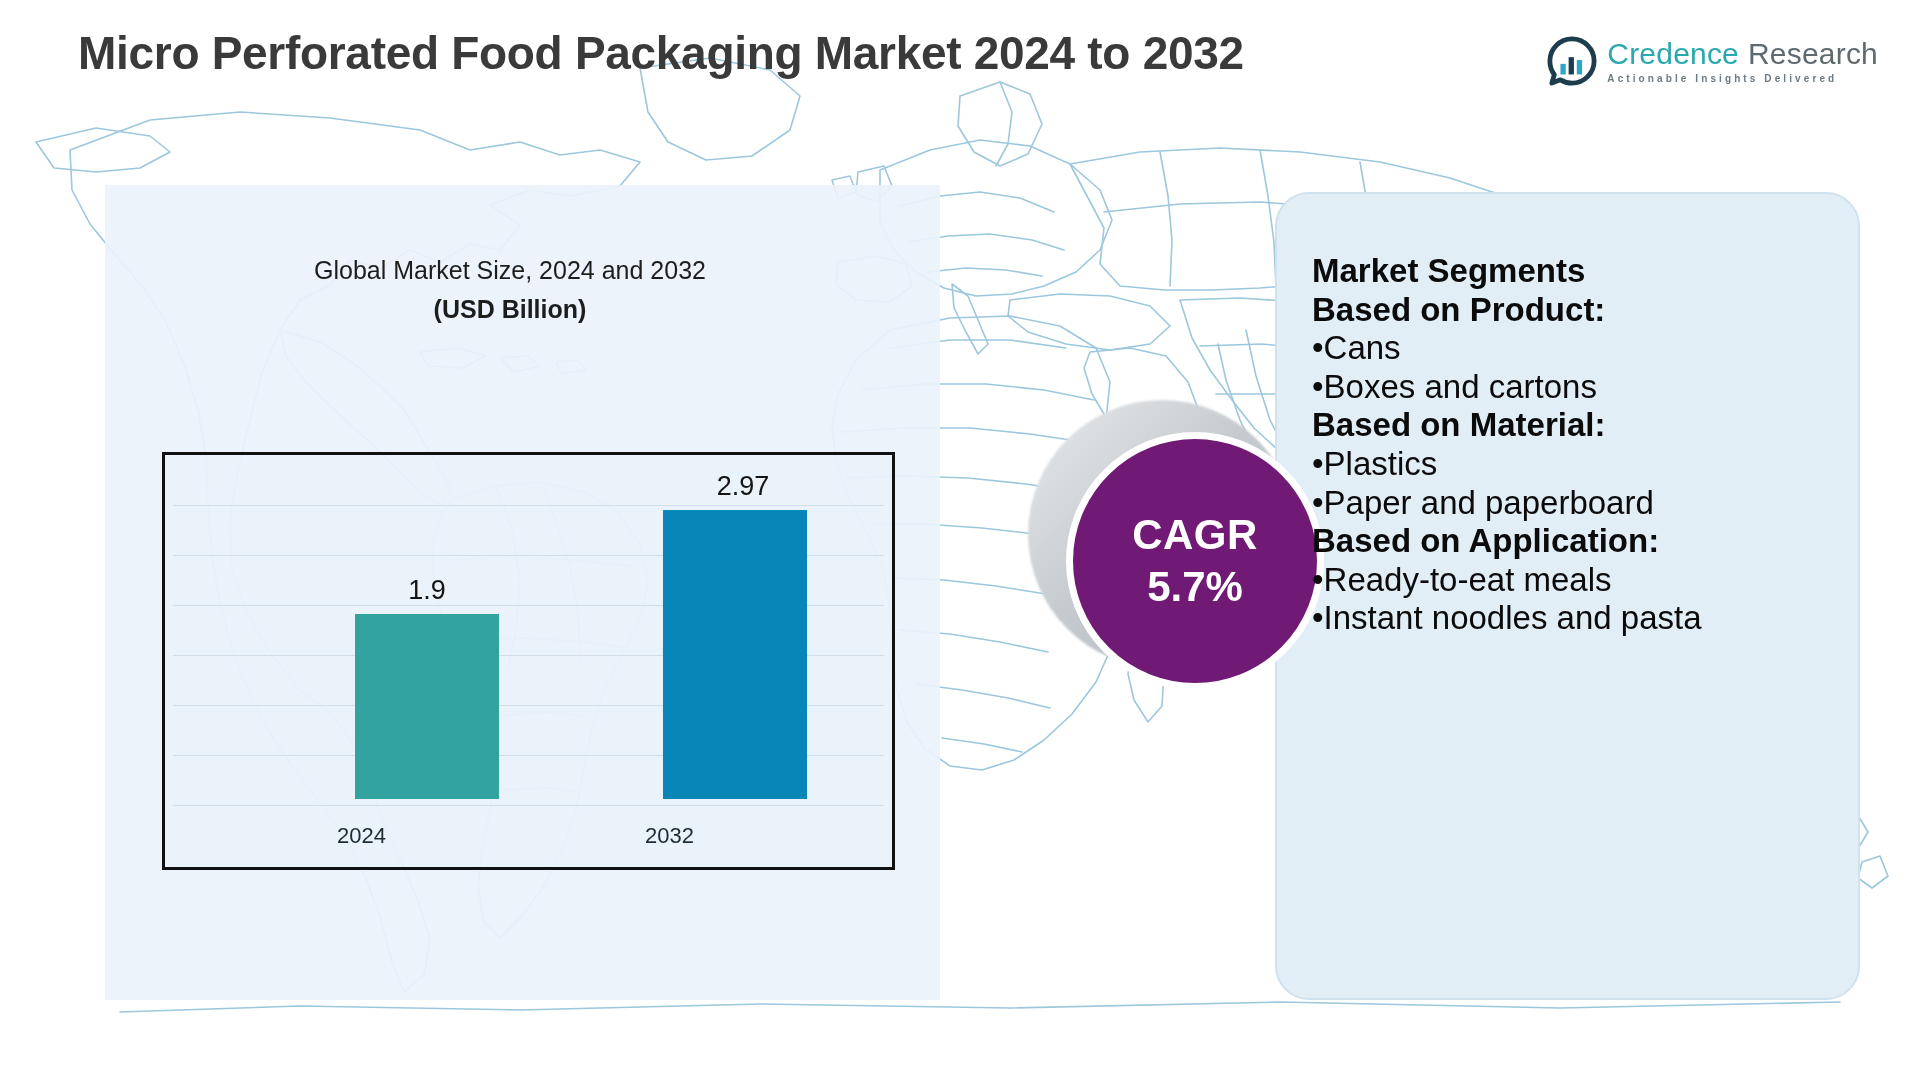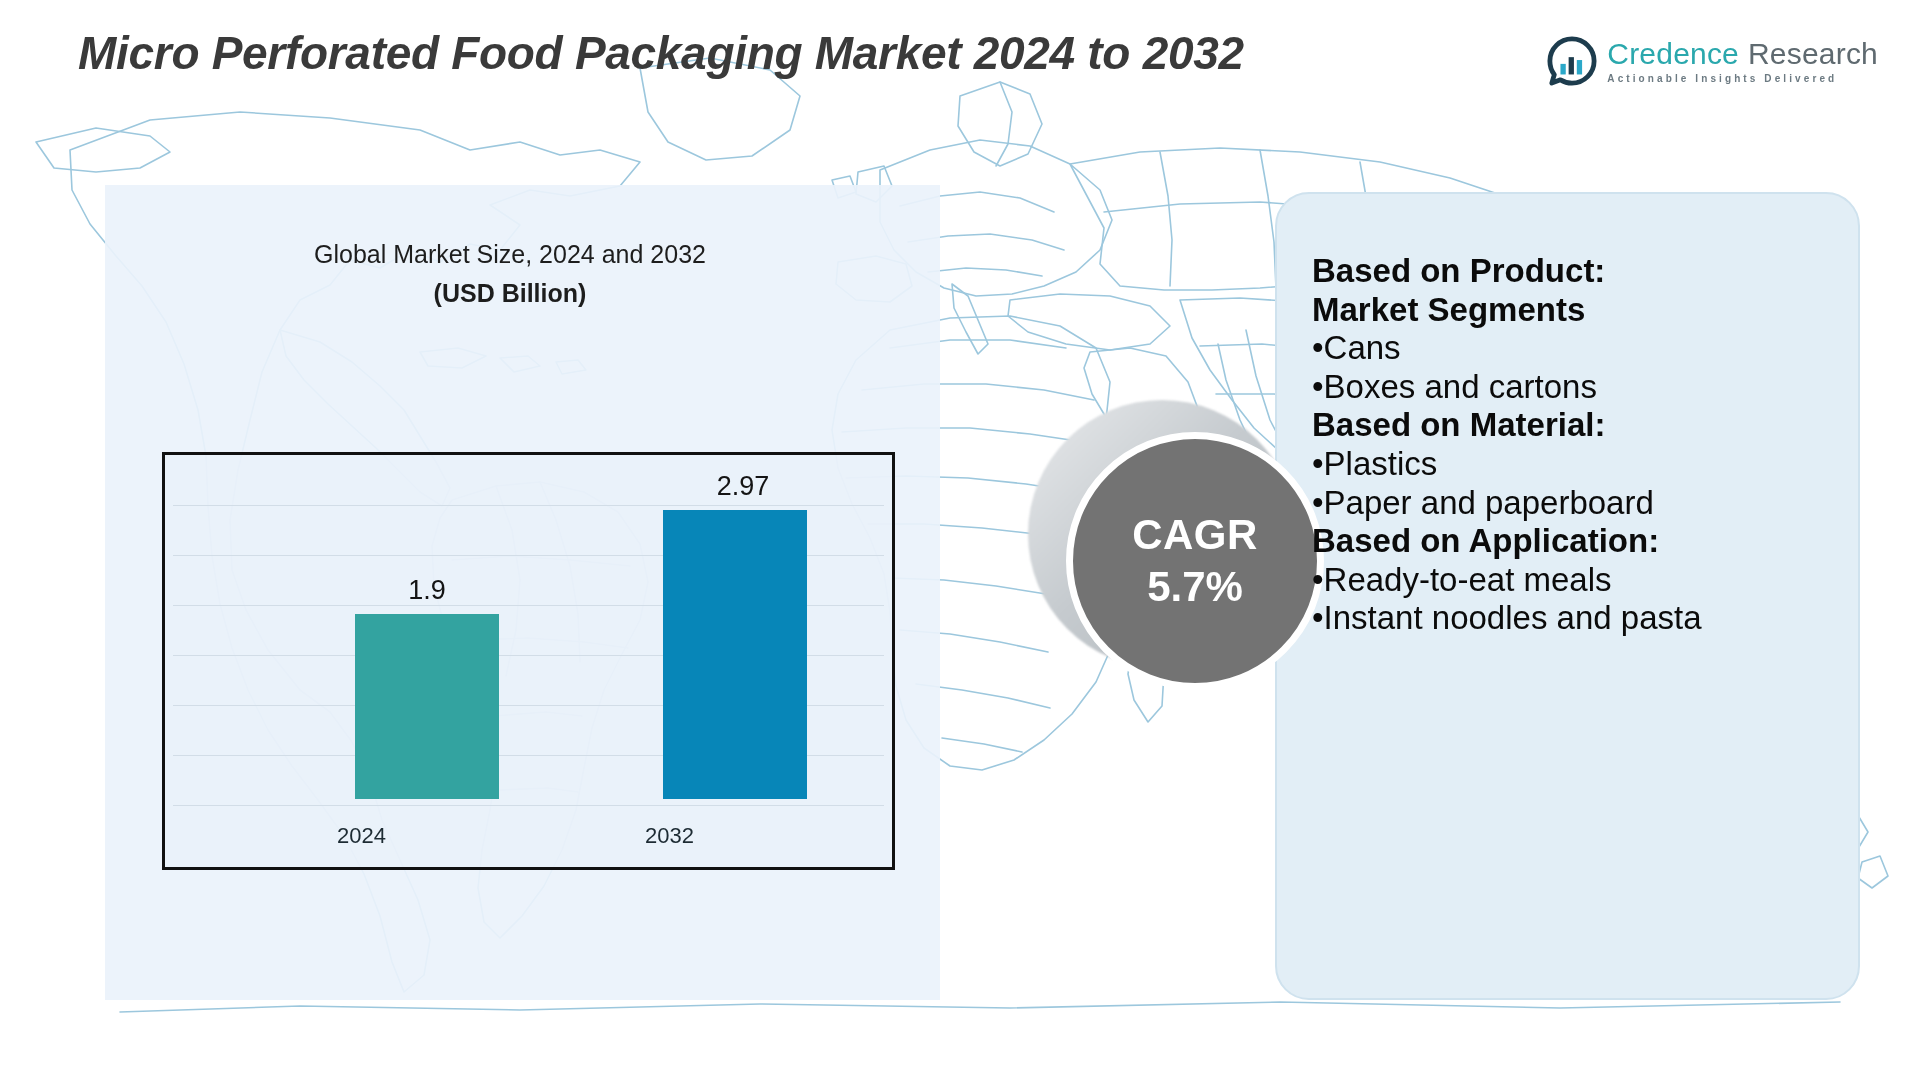--- a/index.html
+++ b/index.html
@@ -54,21 +54,20 @@
   }
 
   
   .page-title {
     position: absolute;
     left: 78px; top: 24px;
     width: 1470px;
     z-index: 6;
     font-size: 46px;
     font-weight: bold;
-    font-style: italic;
     color: #3a3a3a;
     line-height: 1.28;
     letter-spacing: -0.3px;
   }
 
   .logo {
     position: absolute;
     right: 42px; top: 36px;
     z-index: 6;
     display: flex;
@@ -96,21 +95,21 @@
 
   
   .chart-heading {
     position: absolute;
     left: 150px; top: 240px;
     width: 720px;
     z-index: 5;
     text-align: center;
     color: #1d1d1d;
   }
-  .chart-heading .line1 { font-size: 25px; font-weight: normal; }
+  .chart-heading .line1 { font-size: 25px; font-weight: normal; margin-top: 16px; }
   .chart-heading .line2 { font-size: 25px; font-weight: bold; margin-top: 10px; }
 
   .chart-box {
     position: absolute;
     left: 162px; top: 452px;
     width: 733px; height: 418px;
     border: 3px solid #111111;
     box-sizing: border-box;
     background: rgba(233,241,250,.55);
     z-index: 5;
@@ -163,21 +162,21 @@
     width: 268px; height: 268px;
     border-radius: 50%;
     background: linear-gradient(135deg,#e8eaec 0%, #c6cbcf 45%, #aeb5ba 100%);
     filter: blur(1px);
   }
   .cagr-circle {
     position: absolute;
     left: 38px; top: 32px;
     width: 258px; height: 258px;
     border-radius: 50%;
-    background: #737373;
+    background: #701a75;
     border: 7px solid #ffffff;
     box-sizing: border-box;
     display: flex;
     flex-direction: column;
     align-items: center;
     justify-content: center;
     color: #ffffff;
   }
   .cagr-label { font-size: 42px; font-weight: bold; letter-spacing: .5px; }
   .cagr-value { font-size: 42px; font-weight: bold; margin-top: 4px; }
@@ -369,22 +368,22 @@
 
 <div class="cagr-wrap">
   <div class="cagr-shadow"></div>
   <div class="cagr-circle">
     <span class="cagr-label">CAGR</span>
     <span class="cagr-value">5.7%</span>
   </div>
 </div>
 
 <div class="segments" id="segments">
+    <div class="seg-head">Market Segments</div>
     <div class="seg-head">Based on Product:</div>
-    <div class="seg-head">Market Segments</div>
     <div class="seg-item">•Cans</div>
     <div class="seg-item">•Boxes and cartons</div>
     <div class="seg-head">Based on Material:</div>
     <div class="seg-item">•Plastics</div>
     <div class="seg-item">•Paper and paperboard</div>
     <div class="seg-head">Based on Application:</div>
     <div class="seg-item">•Ready-to-eat meals</div>
     <div class="seg-item">•Instant noodles and pasta</div>
   </div>
 

